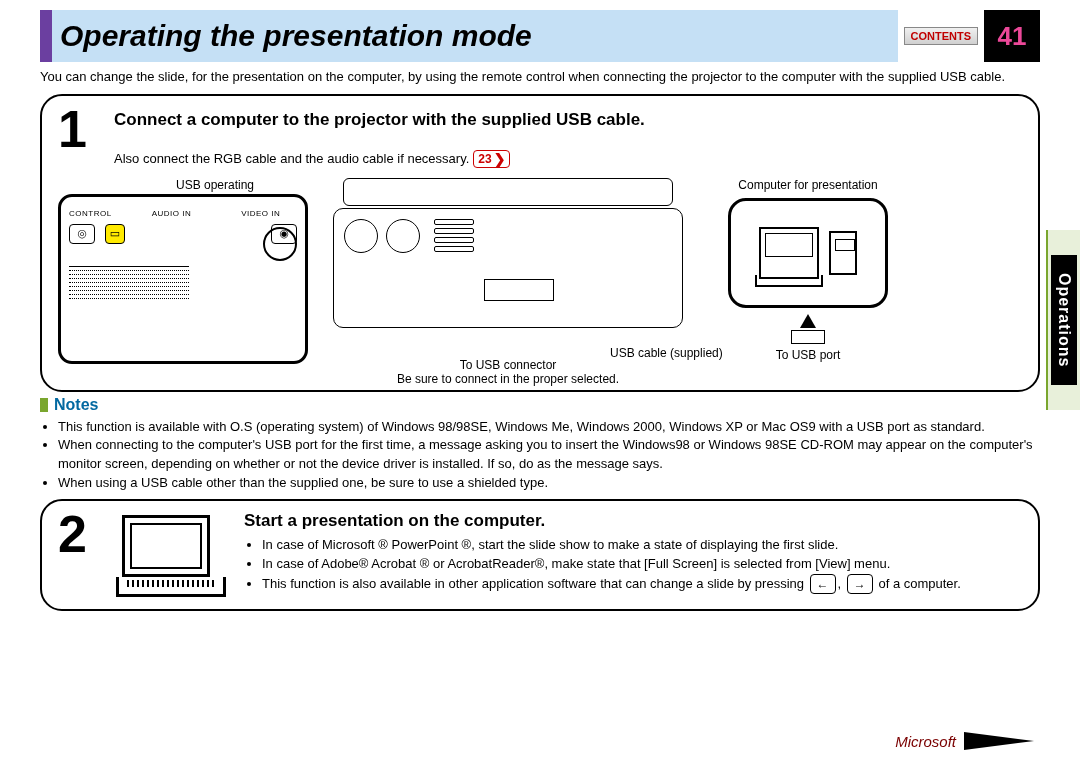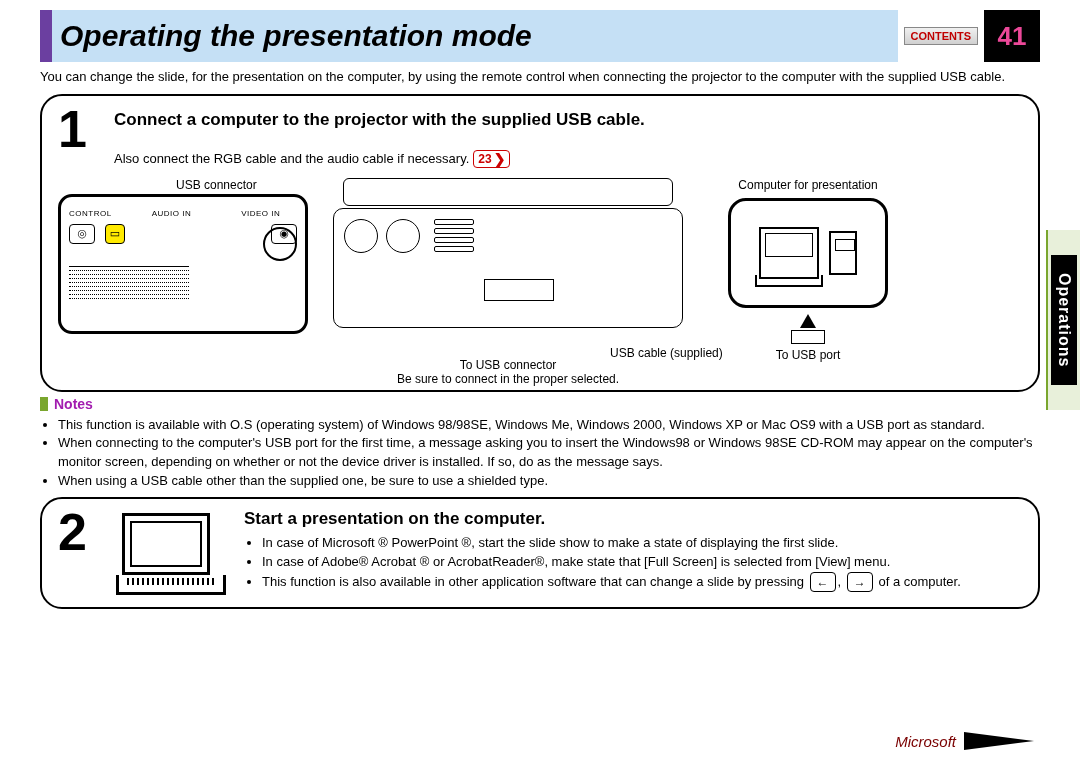--- a/index.html
+++ b/index.html
@@ -81,21 +81,21 @@
     border: 1.5px solid #c00; color:#c00; font-weight:bold;
     border-radius: 4px; padding: 0 4px; font-size:12px;justify-content:center;
   }
   .ref-23 .arrow::after { content: "❯"; font-size: 14px; margin-left:2px;}
   .diagram {
     display:flex; gap:20px; margin-top:10px; align-items:flex-start;
     font-size: 11px;
   }
   .diag-left {
     border: 3px solid #000; border-radius: 14px;
-    width: 250px; height: 140px; padding:6px 8px; position:relative;
+    width: 250px; height: 170px; padding:6px 8px; position:relative;
     background:#fff;
   }
   .port-row { display:flex; gap:10px; align-items:center; margin-top:6px;}
   .port-lbl { font-size: 8px; letter-spacing:0.5px;}
   .port { border:1.5px solid #000; border-radius:4px; width:26px; height:20px; display:flex; align-items:center; justify-content:center;}
   .port.yellow { background:#ffea00; width:20px; height:20px;}
   .vent { margin-top:22px; width:120px; height:58px; border-top:1px solid #000;}
   .vent-row { height:4px; border-bottom:1px dotted #000;}
   .big-circle { position:absolute; right:8px; top:30px; width:34px; height:34px; border:2px solid #000; border-radius:50%;}
   .diag-center { width:360px; height:200px; position:relative; }
@@ -120,21 +120,21 @@
   .mini-laptop::before{content:"";position:absolute; inset:4px 4px 20px 4px; border:1.5px solid #000;}
   .mini-laptop::after{content:"";position:absolute; left:-6px; right:-6px; bottom:-10px; height:10px; border:2px solid #000; border-top:none;}
   .mini-pc { width:28px; height:44px; border:2px solid #000; position:relative; }
   .mini-pc::after{content:"";position:absolute; left:4px; top:6px; width:18px; height:10px; border:1.5px solid #000;}
   .usb-port-arrow {
     margin-top:6px; display:flex; flex-direction:column; align-items:center;
   }
   .up-arrow { width:0;height:0;border-left:8px solid transparent;border-right:8px solid transparent;border-bottom:14px solid #000;}
   .plug-end { width:34px;height:14px;border:1.5px solid #000; margin-top:2px;}
   .notes-section { margin: 2px 40px 4px 40px; }
-  .notes-title { color:#a21caf; font-weight:bold; font-size:14px; display:flex; align-items:center; gap:6px;}
+  .notes-title { color:#0369a1; font-weight:bold; font-size:16px; display:flex; align-items:center; gap:6px;}
   .notes-title::before { content:""; width:8px; height:14px; background:#7aa62e; display:inline-block;}
   .notes-list { list-style: disc; margin:4px 0 0 18px; font-size:13px; line-height:1.45;}
   .step2-body { display:flex; gap:18px; align-items:flex-start;}
   .s2-num { font-size:52px; font-weight:bold; line-height:0.9; width:40px;}
   .laptop-svg { width:110px; }
   .laptop-outline { border:3px solid #000; width:88px; height:62px; margin:4px 0 0 6px; position:relative;}
   .laptop-outline::before{content:"";position:absolute; inset:5px 5px 5px 5px; border:2px solid #000;}
   .laptop-base { width:110px; height:20px; border:3px solid #000; border-top:none; margin-top:0; position:relative;}
   .laptop-keys { position:absolute; left:8px; top:3px; right:8px; height:7px;
     background: repeating-linear-gradient(90deg,#000 0 2px,#fff 2px 5px);}
@@ -188,21 +188,21 @@
           <span>23</span>
             <span class="arrow"></span>
         </span>
       </div>
     </div>
   </div>
 
   <div class="diagram">
 
     <div style="position:relative;">
-      <div class="lbl" style="margin-left:118px; margin-bottom:2px;">USB connector</div>
+      <div class="lbl" style="margin-left:118px; margin-bottom:2px;">USB operating</div>
       <div class="diag-left">
         <div class="port-row">
           <span class="port-lbl">CONTROL</span>
           <span class="port-lbl" style="margin-left:30px">AUDIO IN</span>
           <span class="port-lbl" style="margin-left:40px">VIDEO IN</span>
         </div>
         <div class="port-row">
           <div class="port">◎</div>
           <div class="port yellow">▭</div>
           <div style="flex:1"></div>

